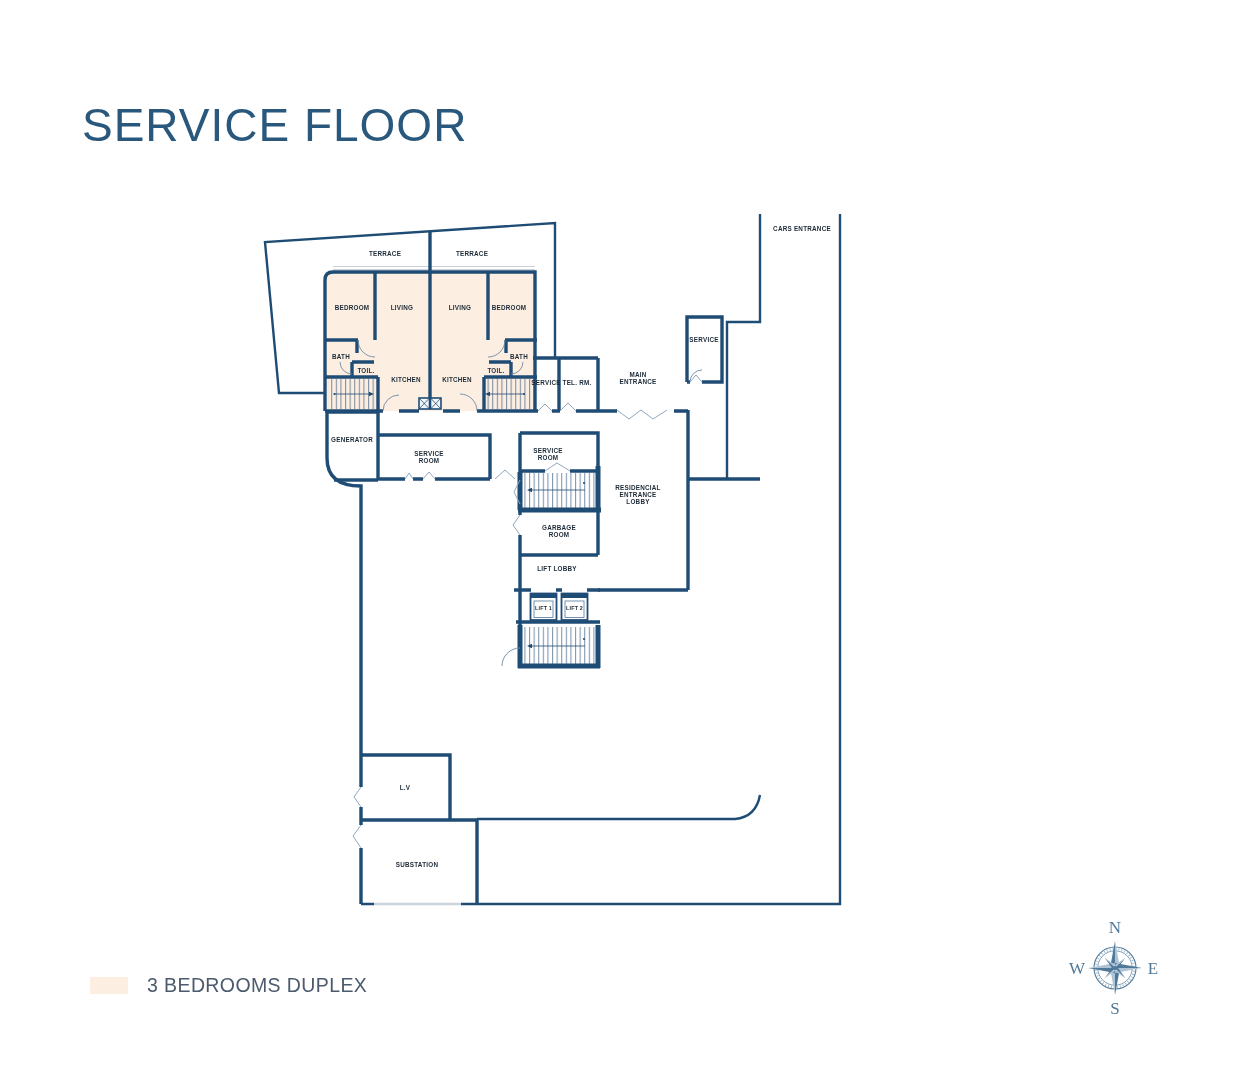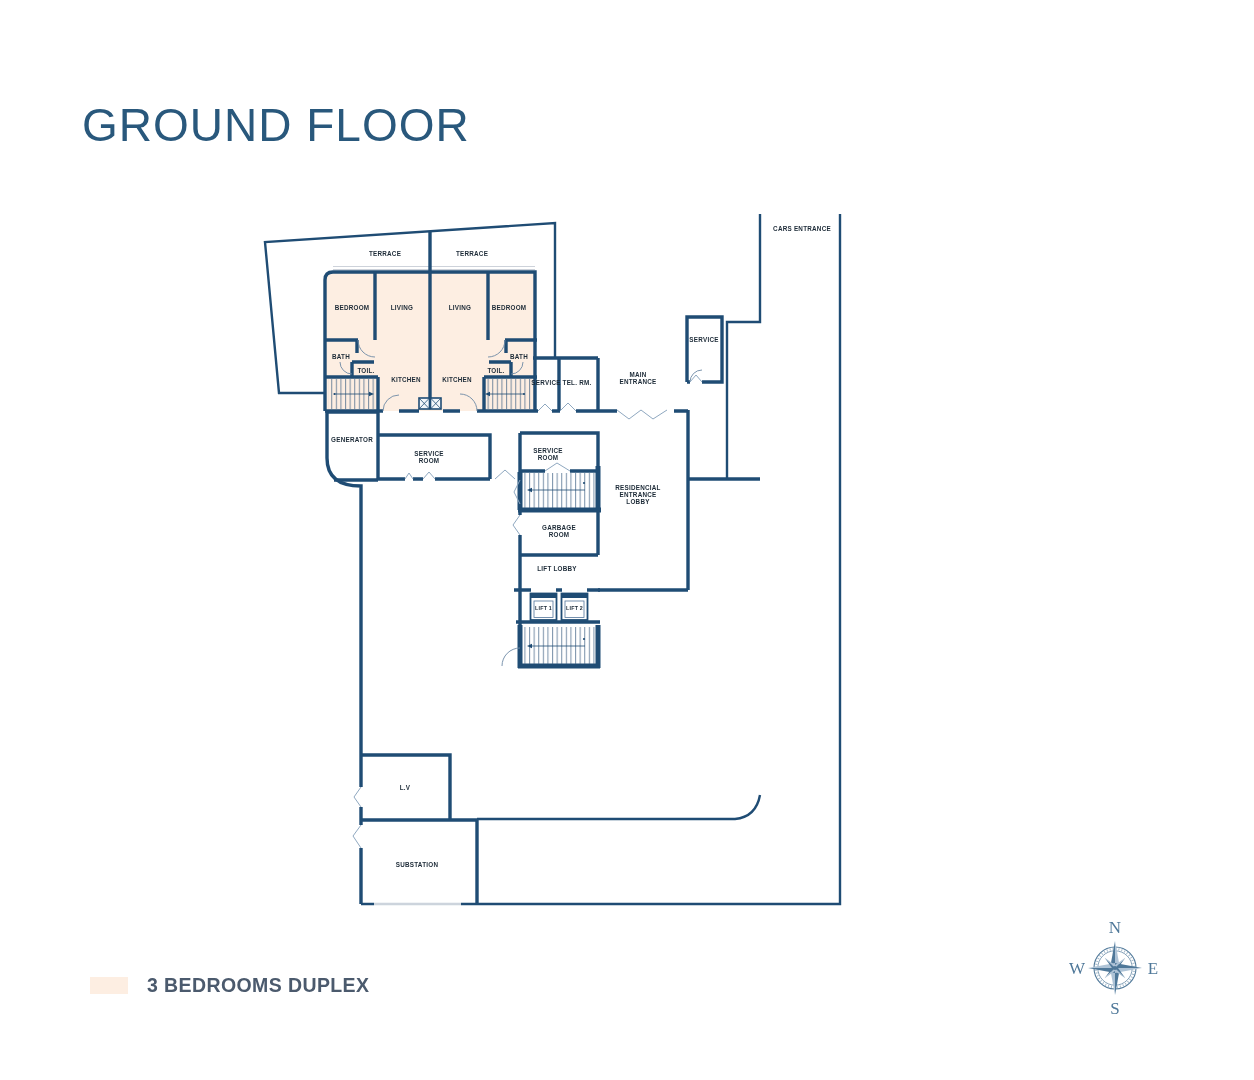--- a/index.html
+++ b/index.html
@@ -2,42 +2,42 @@
 <html><head>
 <meta charset="utf-8">
 <style>
   html,body{margin:0;padding:0;background:#ffffff;}
   .canvas{position:relative;width:1254px;height:1080px;background:#ffffff;overflow:hidden;
           font-family:"Liberation Sans", sans-serif;}
   .page-title{position:absolute;left:82px;top:98px;font-size:46px;font-weight:300;
               letter-spacing:1px;color:#29587c;}
   .legend{position:absolute;left:90px;top:974px;display:flex;align-items:center;}
   .legend svg{display:block;}
-  .legend-label{margin-left:19px;font-size:19.5px;letter-spacing:0.4px;color:#4b5a6d;font-weight:700;}
+  .legend-label{margin-left:19px;font-size:19.5px;letter-spacing:0.4px;color:#4b5a6d;font-weight:400;}
   svg.plan{position:absolute;left:0;top:0;}
 
   
   .w25{stroke:#1f4c74;stroke-width:2.4;fill:none;}
   .w35{stroke:#1f4c74;stroke-width:3.4;fill:none;}
   .w5{stroke:#1f4c74;stroke-width:5;fill:none;}
   .thin{stroke:#1f4c74;stroke-width:0.8;fill:none;}
   .arc{stroke:#6d89a5;stroke-width:0.9;fill:none;}
   .zig{stroke:#8fa8c0;stroke-width:1;fill:none;}
   .grayline{stroke:#c7cdd6;stroke-width:0.9;fill:none;}
   .gapline{stroke:#9aa9ba;stroke-width:1;fill:none;}
   .rlabel{font:700 6.3px "Liberation Sans",sans-serif;fill:#1b2936;letter-spacing:0.25px;text-anchor:middle;}
   .rlabel-sm{font:700 5.3px "Liberation Sans",sans-serif;fill:#1b2936;letter-spacing:0.2px;text-anchor:middle;}
   .compass-letter{font:400 17px "Liberation Serif",serif;fill:#4f7899;text-anchor:middle;}
 </style>
 </head>
 <body>
 
 <div class="canvas">
 
-  <div class="page-title">GROUND FLOOR</div>
+  <div class="page-title">SERVICE FLOOR</div>
 
   <svg class="plan" width="1254" height="1080" viewBox="0 0 1254 1080">
     <defs>
       <pattern id="hatch" patternUnits="userSpaceOnUse" width="4.6" height="10">
         <path d="M0.6,0 V10" stroke="#33587d" stroke-width="0.7"></path>
       </pattern>
     </defs>
 
     <path d="M325,411 V280 Q325,272 333,272 H535 V411 Z" fill="#fdeee2" stroke="none"></path>
 

